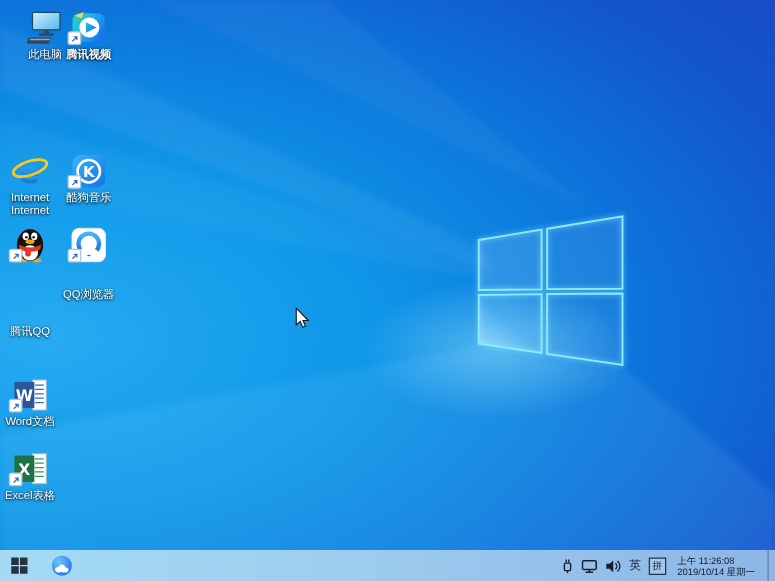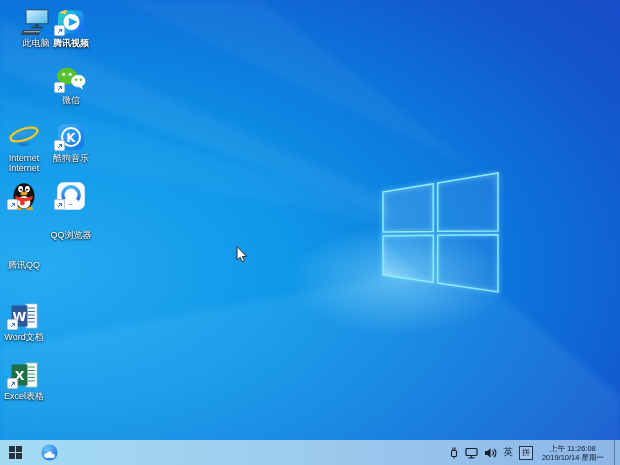--- a/index.html
+++ b/index.html
@@ -23,21 +23,21 @@
     background:linear-gradient(90deg,#a4dbf3 0%,#9dcdee 45%,#8db5e6 100%);}
   .start{width:30px;height:25px;display:flex;align-items:center;justify-content:center;}
   .winlogo{width:13px;height:13px;display:grid;grid-template-rows:6px 6px;grid-template-columns:6px 6px;gap:1px;}
   .winlogo i{background:#26333f;display:block;}
   .pinned{width:26px;height:25px;display:flex;align-items:center;justify-content:center;margin-left:6px;}
   .tray{margin-left:auto;display:flex;align-items:center;gap:6px;height:25px;}
   .trayicon{display:flex;align-items:center;justify-content:center;}
   .lang{font-size:9.5px;color:#14243a;}
   .imebox{width:12px;height:12px;border:1px solid #23344a;display:flex;align-items:center;justify-content:center;
     font-size:8px;color:#14243a;background:rgba(255,255,255,.18);}
-  .clock{text-align:center;font-size:7.5px;line-height:9px;color:#0e1c30;margin-left:3px;white-space:nowrap;}
+  .clock{text-align:left;font-size:7.5px;line-height:9px;color:#0e1c30;margin-left:3px;white-space:nowrap;}
   .showdesk{width:5px;height:25px;border-left:1px solid rgba(30,50,80,.4);margin-left:4px;}
 </style>
 </head>
 <body>
 
 <div class="desktop">
 
   <svg class="fx" width="620" height="465" viewBox="0 0 620 465">
     <defs>
       <filter id="soft" x="-30%" y="-30%" width="160%" height="160%">
@@ -121,40 +121,20 @@
       <span class="badge">
         <svg width="8" height="8" viewBox="0 0 9 9">
             <path d="M2.2,6.8 L6,3 M3.4,2.8 L6.2,2.8 L6.2,5.6" stroke="#2a6cd0" stroke-width="1.1" fill="none"></path>
           </svg>
       </span>
     </div>
     <div class="ilabel">腾讯视频</div>
   </div>
 
 
-  <div class="icell" style="left:48px;top:63px;">
-    <div class="iart">
-      <svg width="30" height="27" viewBox="0 0 30 27">
-        <ellipse cx="11" cy="10" rx="10" ry="8.6" fill="#57c231"></ellipse>
-        <polygon points="5,16.5 4,21.5 10,17.8" fill="#57c231"></polygon>
-        <circle cx="7.6" cy="8.3" r="1.5" fill="#fff"></circle>
-          <circle cx="14.2" cy="8.3" r="1.5" fill="#fff"></circle>
-        <ellipse cx="22.3" cy="15" rx="7" ry="6" fill="#fbfffa" stroke="#dcead6" stroke-width="0.5"></ellipse>
-        <polygon points="25.5,20 27.5,23.5 22.5,20.8" fill="#fbfffa"></polygon>
-        <circle cx="20.2" cy="13.8" r="1.2" fill="#57c231"></circle>
-          <circle cx="24.8" cy="13.8" r="1.2" fill="#57c231"></circle>
-      </svg>
-      <span class="badge">
-        <svg width="8" height="8" viewBox="0 0 9 9">
-            <path d="M2.2,6.8 L6,3 M3.4,2.8 L6.2,2.8 L6.2,5.6" stroke="#2a6cd0" stroke-width="1.1" fill="none"></path>
-          </svg>
-      </span>
-    </div>
-    <div class="ilabel">微信</div>
-  </div>
 
   <div class="icell" style="left:1px;top:121px;">
     <div class="iart">
       <svg width="30" height="28" viewBox="0 0 30 28">
         <defs>
             <linearGradient id="ieg" x1="0" y1="0" x2="0" y2="1">
           <stop offset="0" stop-color="#43b8f8"></stop>
               <stop offset="1" stop-color="#0d66cc"></stop>
             </linearGradient>
           </defs>

